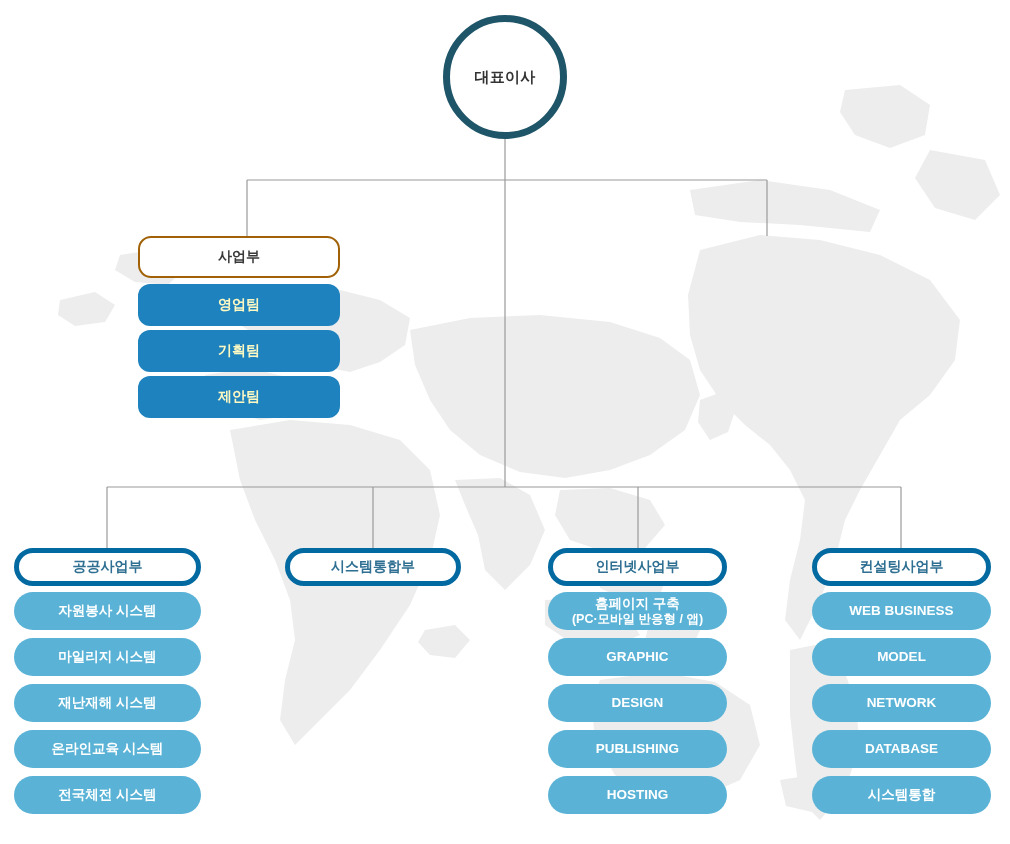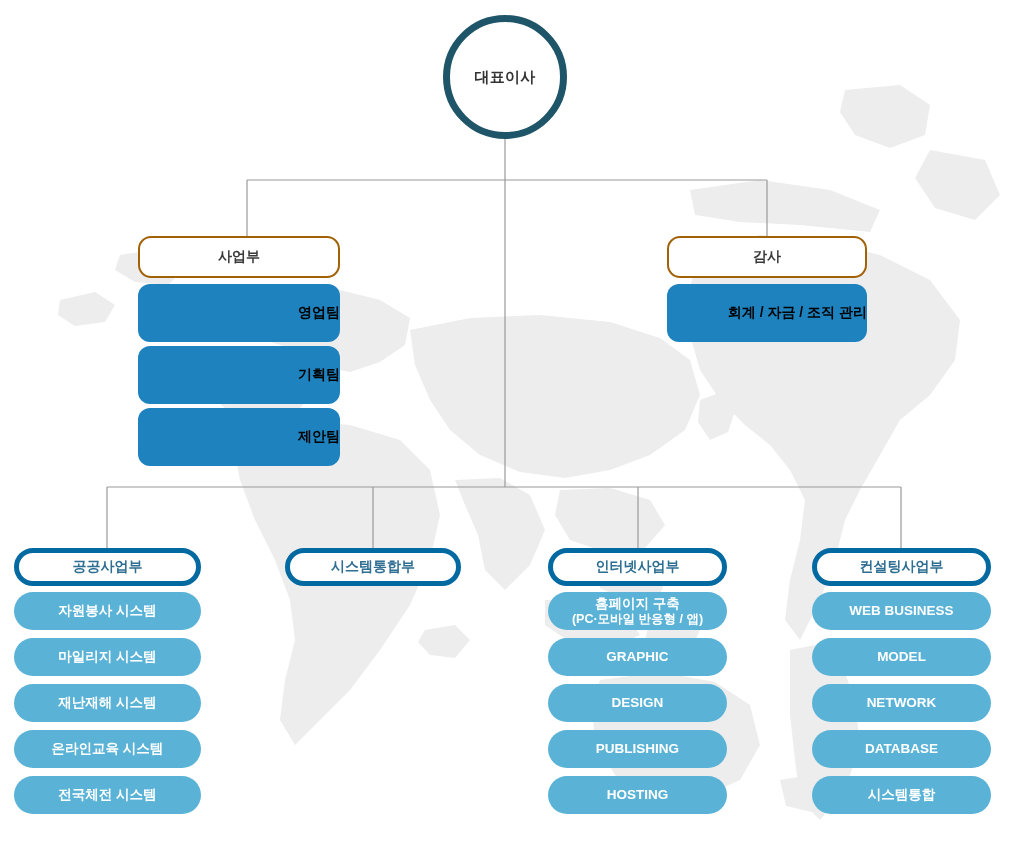--- a/index.html
+++ b/index.html
@@ -81,29 +81,29 @@
     justify-content: center;
     font-size: 14px;
     font-weight: bold;
     color: #3a3a3a;
     margin-bottom: 6px;
   }
 
   
   .item-l2 {
     width: 100%;
-    height: 58px;
+    height: 42px;
     background: #1E82BE;
     border-radius: 12px;
     display: flex;
     align-items: center;
-    justify-content: flex-end;
+    justify-content: center;
     font-size: 14px;
     font-weight: bold;
-    color: #000000;
+    color: #fef9c3;
     margin-bottom: 4px;
   }
 
   
   .head-l3 {
     width: 100%;
     height: 38px;
     background: #ffffff;
     border: 5px solid #0369a1;
     border-radius: 19px;
@@ -218,28 +218,20 @@
         <span>영업팀</span>
       </div>
       <div class="item-l2">
         <span>기획팀</span>
       </div>
       <div class="item-l2">
         <span>제안팀</span>
       </div>
     </div>
 
-    <div class="branch" id="branch-audit">
-      <div class="head-l2">
-        <span>감사</span>
-      </div>
-      <div class="item-l2">
-        <span>회계 / 자금 / 조직 관리</span>
-      </div>
-    </div>
 
     <div class="branch" id="col-public">
       <div class="head-l3">
         <span>공공사업부</span>
       </div>
       <div class="item-l3">
         <span>자원봉사 시스템</span>
       </div>
       <div class="item-l3">
         <span>마일리지 시스템</span>

